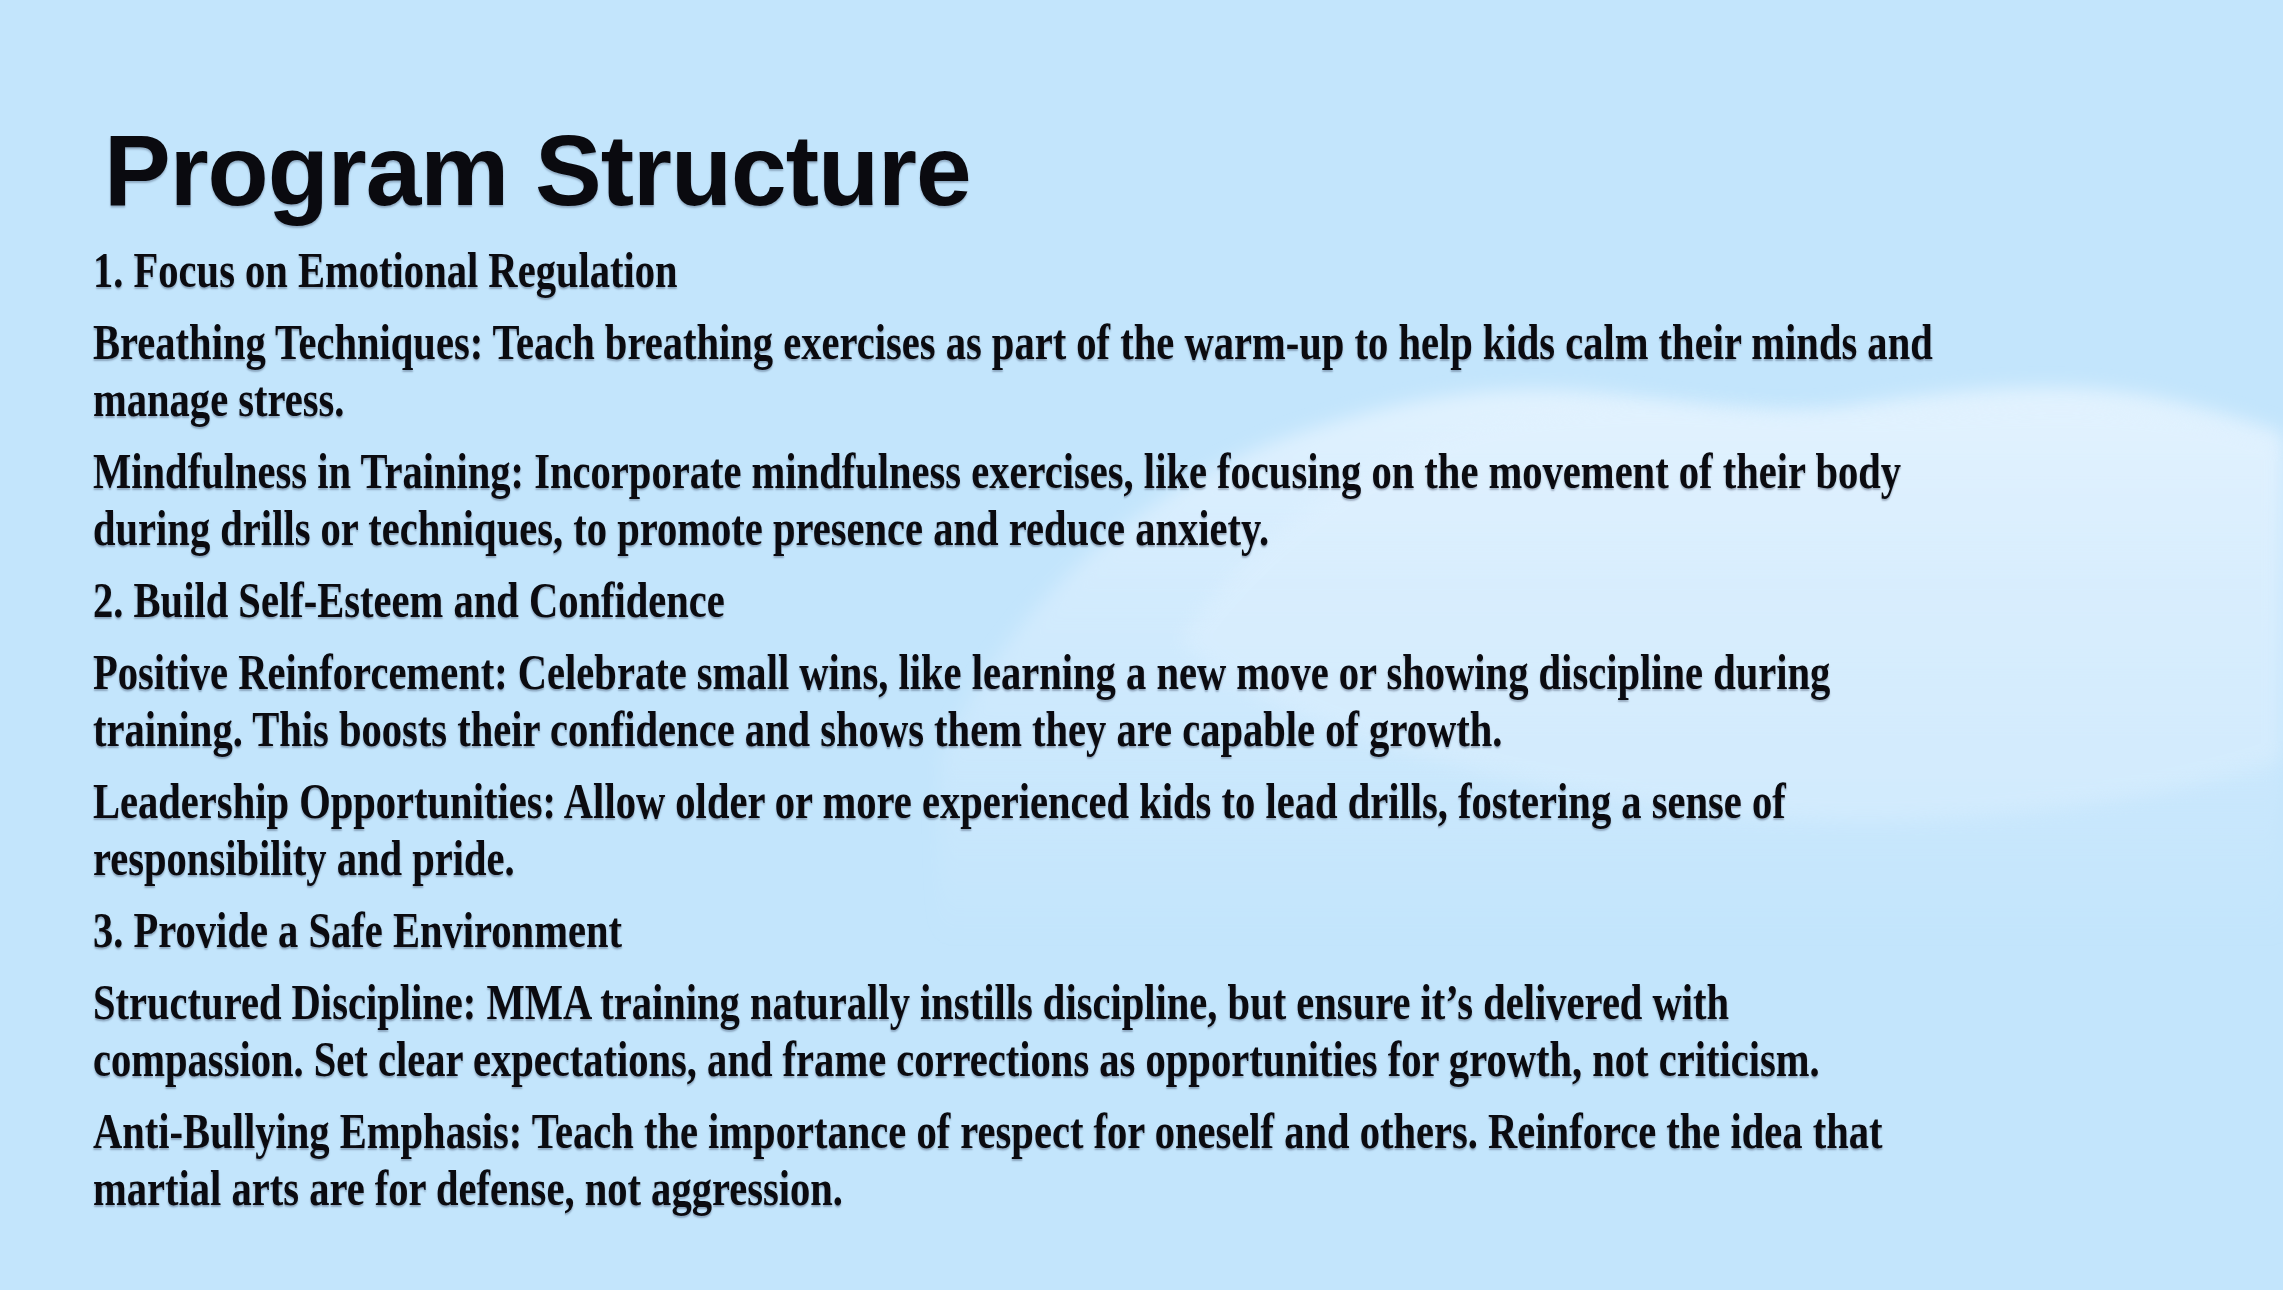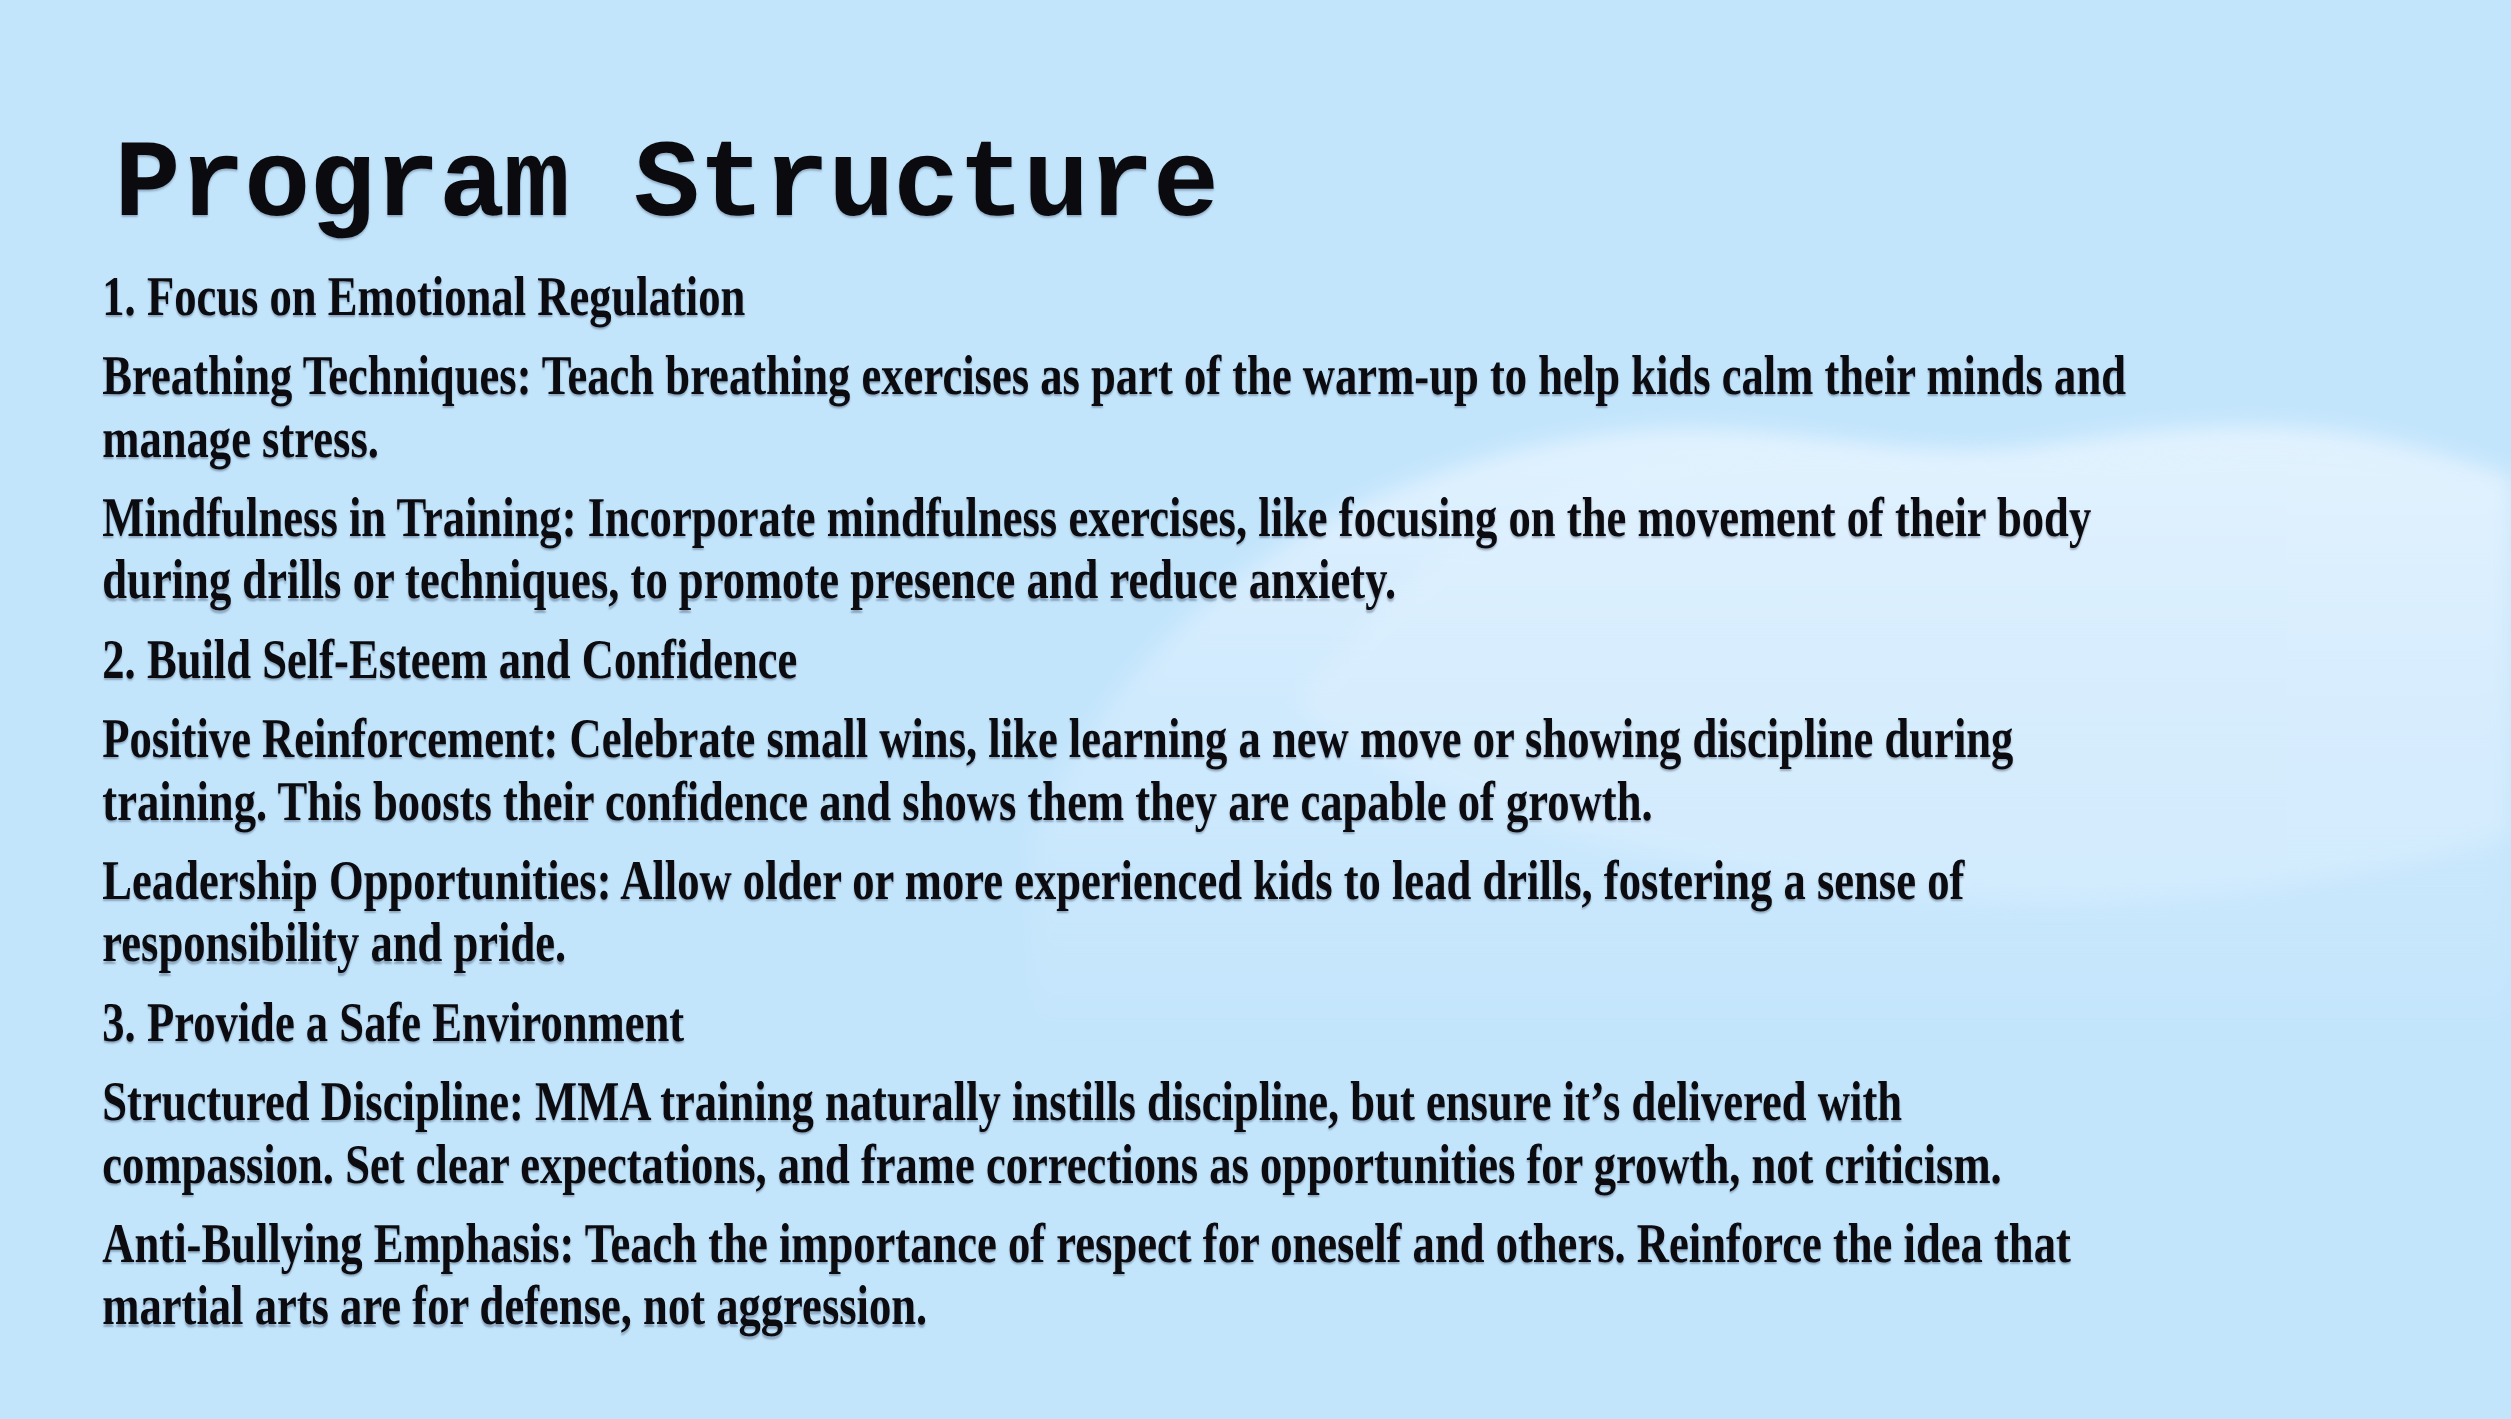--- a/index.html
+++ b/index.html
@@ -15,21 +15,21 @@
     overflow: hidden;
   }
   .bg-waves {
     position: absolute; left: 0; top: 0;
     width: 2283px; height: 1290px;
     pointer-events: none;
   }
   .title {
     position: absolute;
     left: 104px; top: 110px;
-    font-family: Liberation Mono, monospace;
+    font-family: Liberation Sans, sans-serif;
     font-weight: 700;
     font-size: 100px;
     line-height: 120px;
     letter-spacing: -1px;
     color: #0a0a0f;
     white-space: nowrap;
     text-shadow: 0 2px 2px rgba(10,20,50,0.28);
   }
   .content {
     position: absolute;

